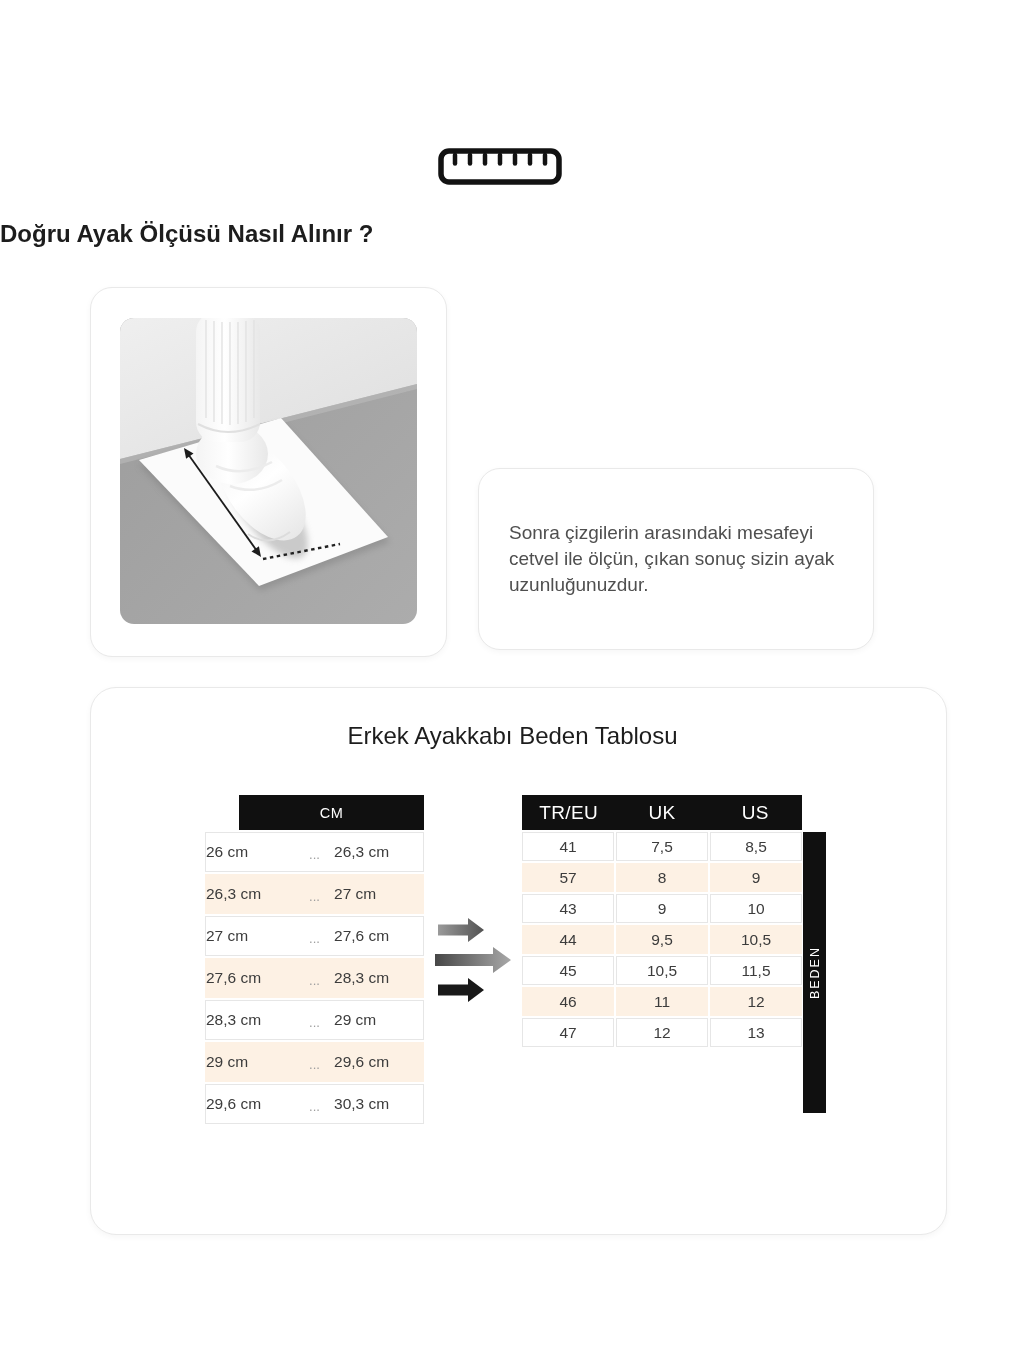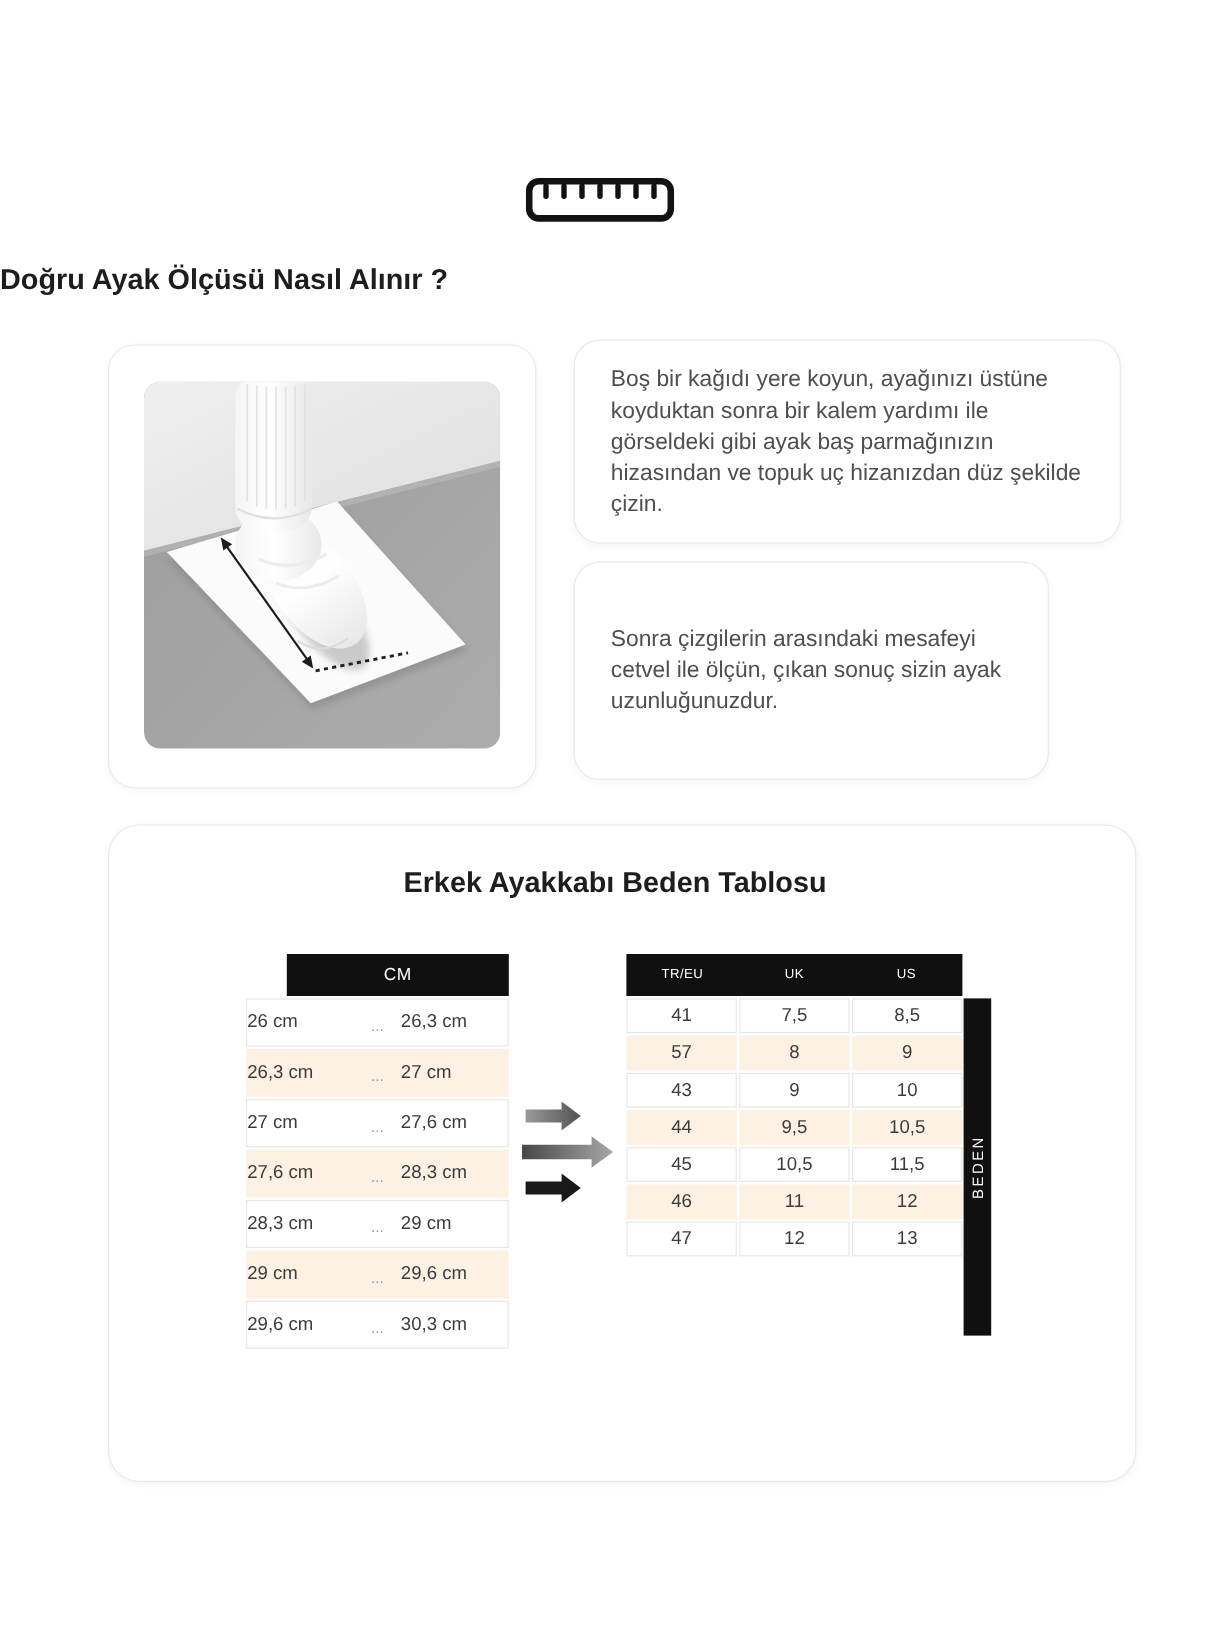--- a/index.html
+++ b/index.html
@@ -27,33 +27,33 @@
   }
   .photo svg { display:block; }
   .step-box { display:flex; padding:20px 30px; }
   .step-box1 { left:478px; top:283px; width:456px; height:170px; }
   .step-box2 { left:478px; top:468px; width:396px; height:182px; align-items:center; }
   .step-text { font-size:19px; line-height:26px; color:#4f4f4f; }
   
   .chart-card { left:90px; top:687px; width:857px; height:548px; border-radius:26px; }
   .chart-title {
     position:absolute; top:33px; left:0; right:12px; text-align:center;
-    font-size:24px; line-height:30px; font-weight:700; color:#1d1d1d;
+    font-size:24px; line-height:30px; font-weight:400; color:#1d1d1d;
   }
   .cm-table  { position:absolute; left:114px; top:107px; width:219px; }
   .size-table{ position:absolute; left:431px; top:107px; width:280px; }
   .tbl-header {
     height:35px; background:#101010; color:#fff; display:flex;
     align-items:center; justify-content:center;
     font-size:14.5px; font-weight:500; letter-spacing:0.4px;margin-left:34px;
   }
   .size-header { height:35px; background:#101010; display:flex; }
   .size-header span {
     flex:1; color:#fff; text-align:center; line-height:35px;
-    font-size:11px; font-weight:500; letter-spacing:0.4px;
+    font-size:19px; font-weight:500; letter-spacing:0.4px;
   }
   .cm-row {
     display:flex; height:40px; margin-top:2px; align-items:center;
     box-sizing:border-box; background:#fff; border:1px solid #e6e6e6;
     font-size:15.5px; color:#3c3c3c;
   }
   .cm-rows .cm-row:nth-child(even) { background:#fdf1e4; border-color:transparent; }
   .cm-row .from, .cm-row .to { flex:0 0 41%; }
   .cm-row .dots { flex:1; text-align:center; color:#9e9e9e; font-size:13px; padding-top:5px; }
   .size-row { display:flex; height:29px; margin-top:2px; gap:2px; }
@@ -144,23 +144,20 @@
 
         <line x1="68" y1="136" x2="137" y2="233" stroke="#1c1c1c" stroke-width="1.8"></line>
         <polygon points="64,130 66.1,140.8 73.5,135.6" fill="#1c1c1c"></polygon>
         <polygon points="141,239 131.5,233.4 138.9,228.2" fill="#1c1c1c"></polygon>
 
         <line x1="143" y1="241" x2="220" y2="226" stroke="#222222" stroke-width="2.4" stroke-dasharray="3.5 3.5"></line>
       </svg>
     </div>
   </div>
 
-  <div class="card step-box step-box1">
-    <div class="step-text">Boş bir kağıdı yere koyun, ayağınızı üstüne koyduktan sonra bir kalem yardımı ile görseldeki gibi ayak baş parmağınızın hizasından ve topuk uç hizanızdan düz şekilde çizin.</div>
-  </div>
 
   <div class="card step-box step-box2">
     <div class="step-text">Sonra çizgilerin arasındaki mesafeyi cetvel ile ölçün, çıkan sonuç sizin ayak uzunluğunuzdur.</div>
   </div>
 
   <div class="card chart-card">
     <div class="chart-title">Erkek Ayakkabı Beden Tablosu</div>
 
     <div class="cm-table">
       <div class="tbl-header">

